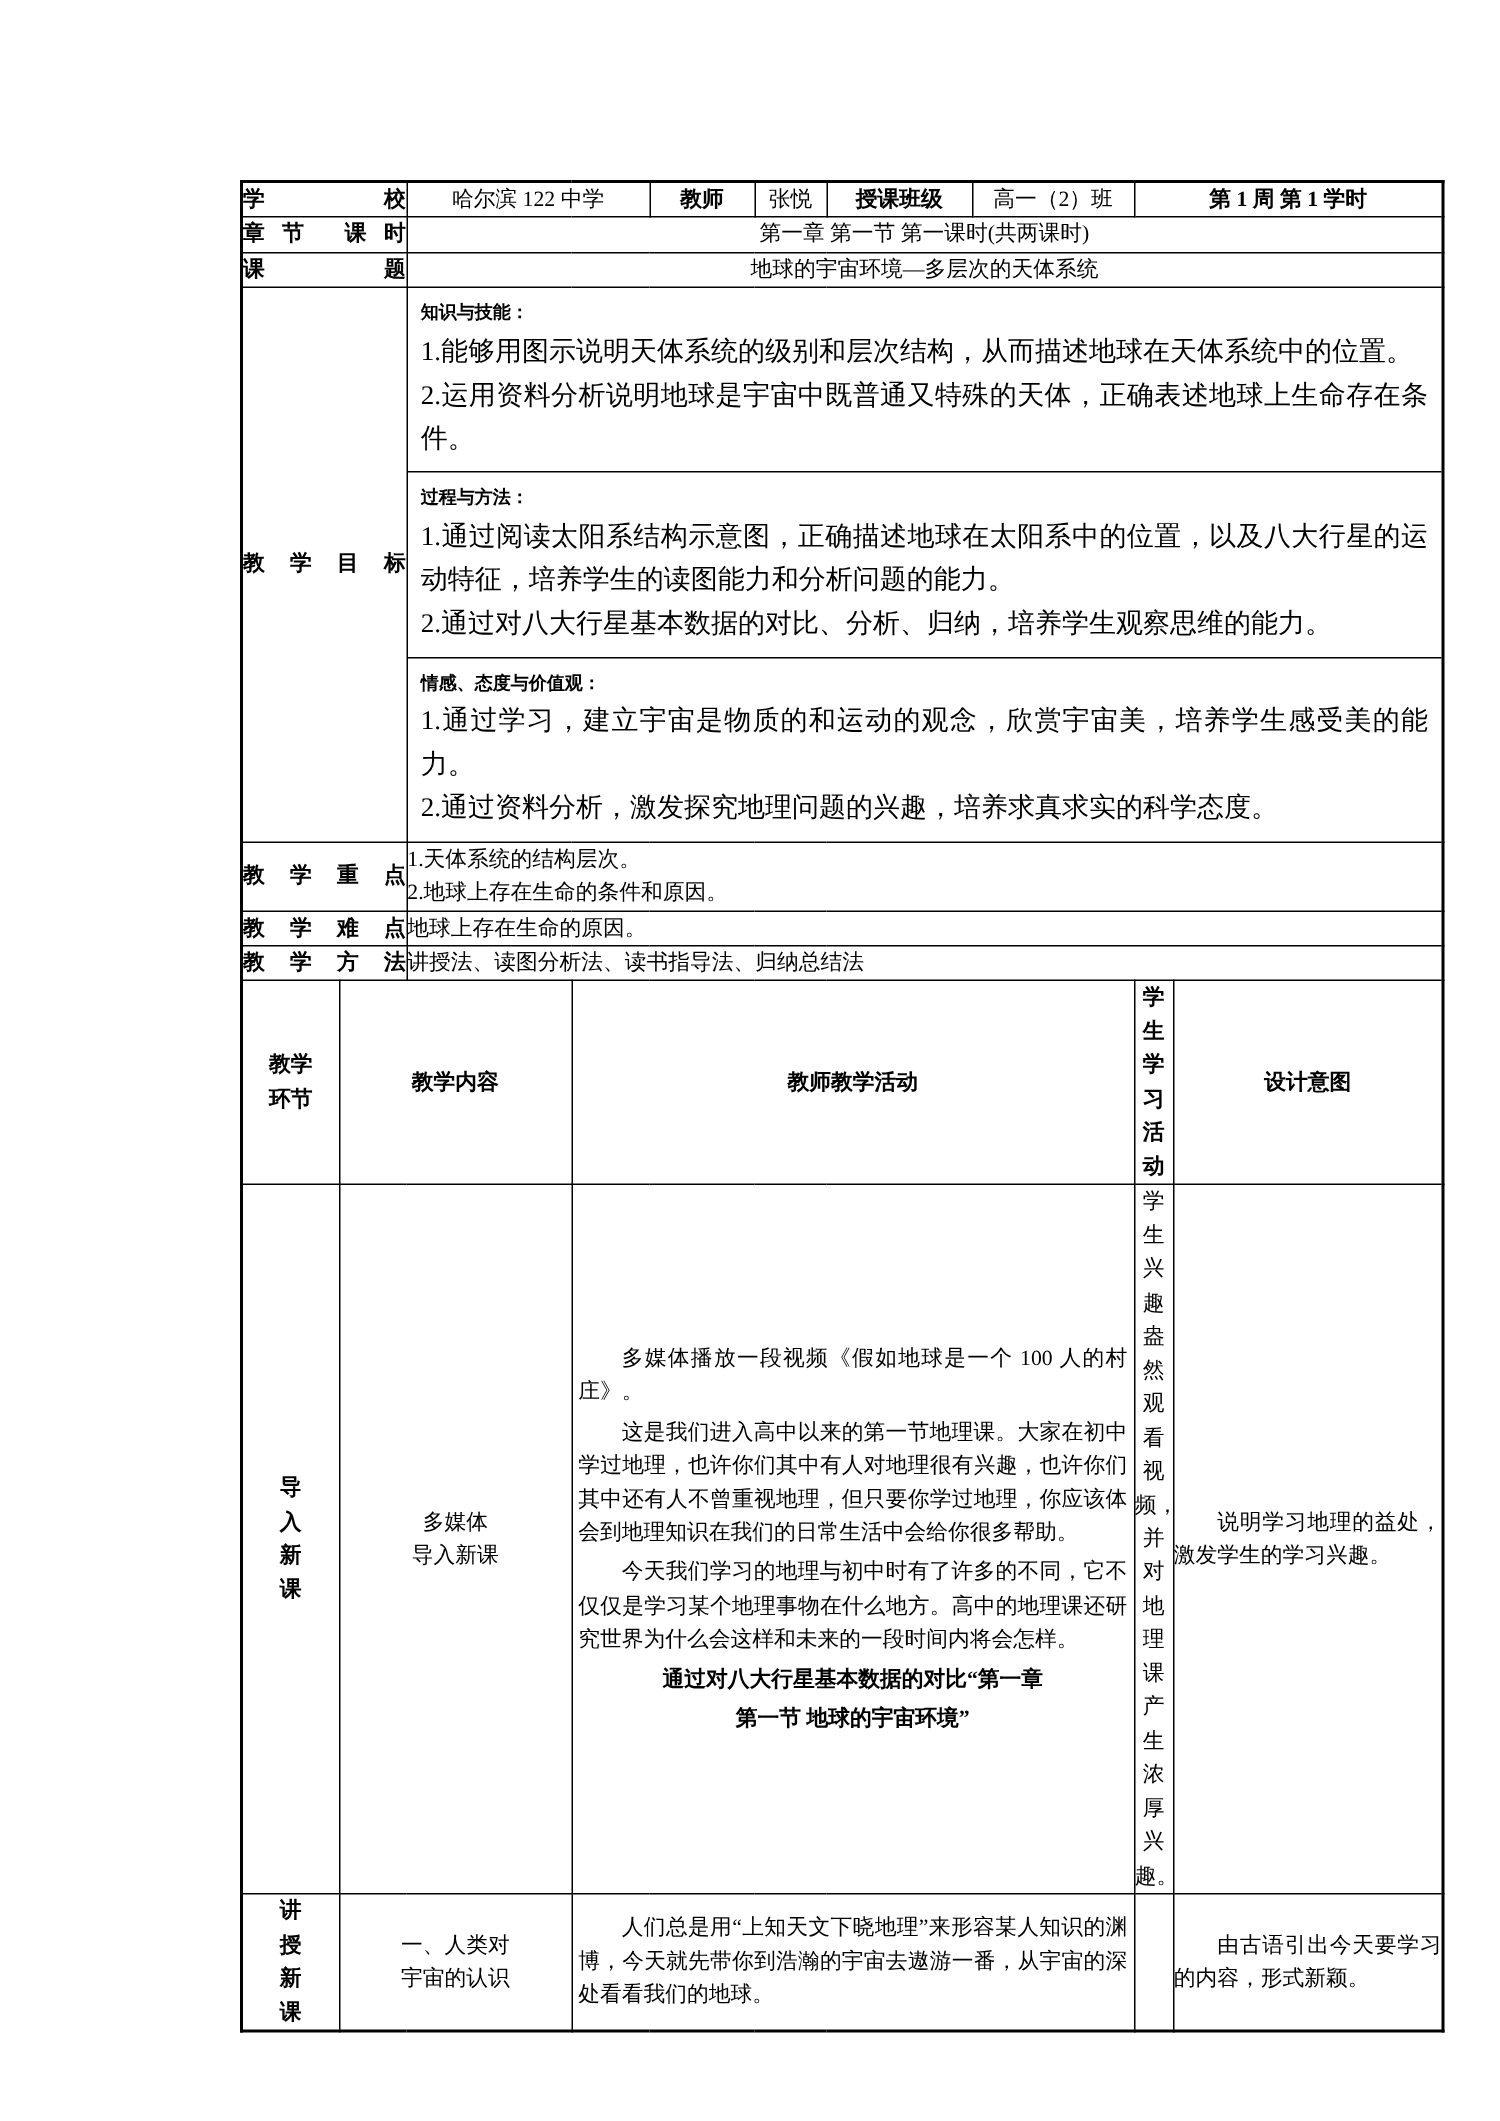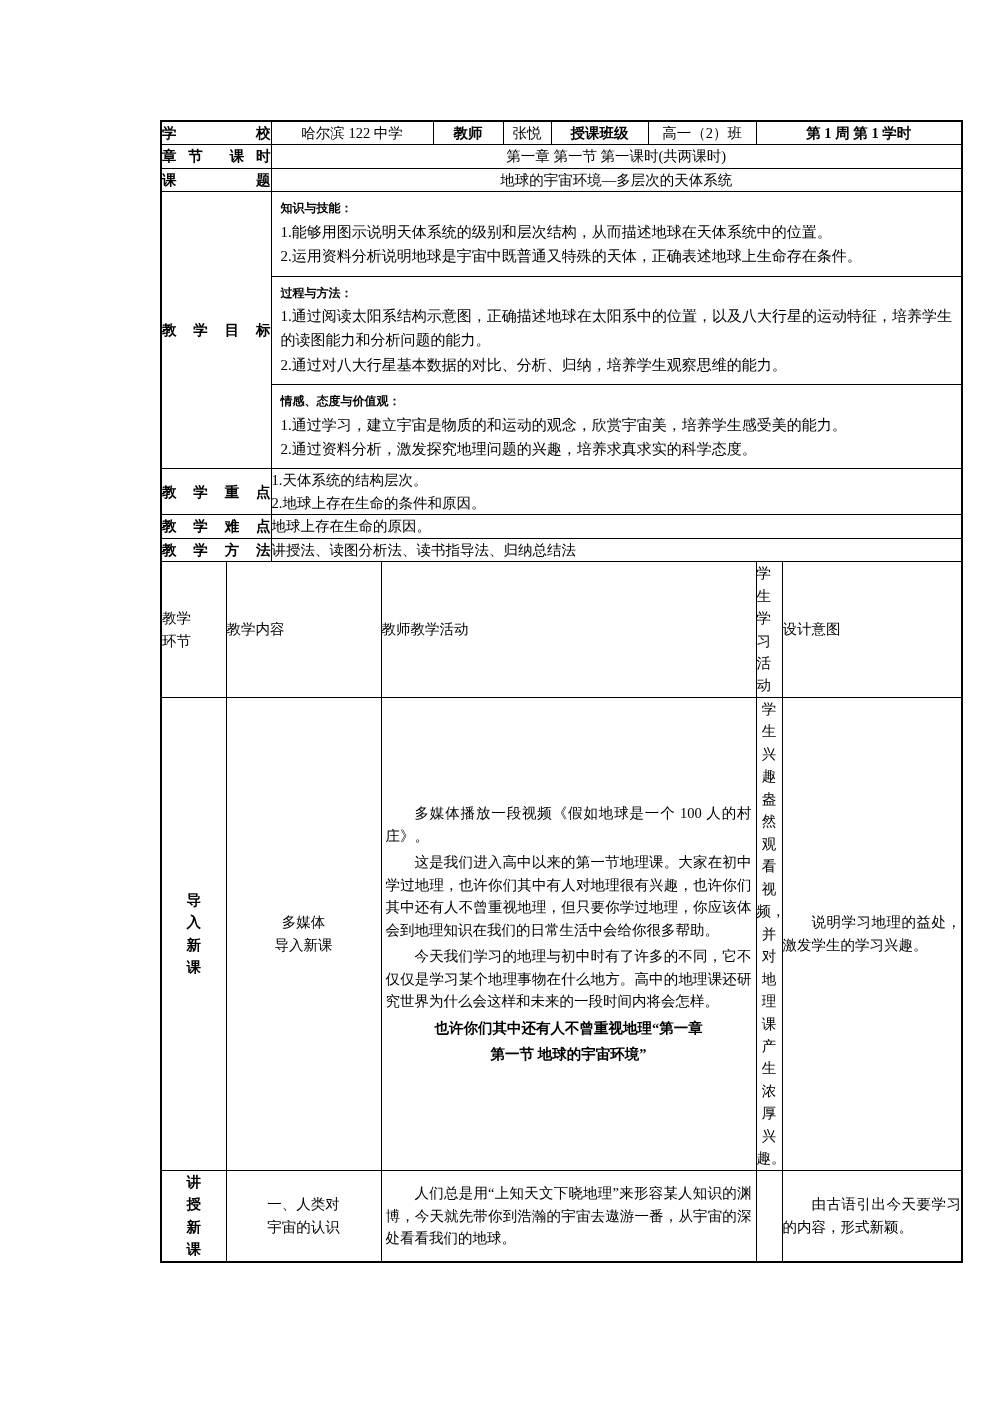--- a/index.html
+++ b/index.html
@@ -77,28 +77,28 @@
   }
   .goal-block:last-child {
     border-bottom: none;
   }
   .goal-head {
     font-weight: bold;
     font-size: 12px;
     margin-bottom: 2px;
   }
   .goal-line {
-    font-size: 15px;
+    font-size: 18px;
     line-height: 1.62;
   }
   .nopad { padding: 0; }
 
   .col-head {
-    text-align: left;
-    font-weight: normal;
+    text-align: center;
+    font-weight: bold;
     font-size: 14.5px;
     padding: 6px 2px;
     line-height: 1.35;
   }
   .vert-label {
     text-align: center;
     font-weight: bold;
     font-size: 15px;
     line-height: 1.85;
     padding: 4px 2px;
@@ -245,21 +245,21 @@
       <span>课</span>
     </td>
     <td colspan="2" class="content-mid">
       <div>多媒体</div>
       <div>导入新课</div>
     </td>
     <td colspan="5" class="teacher-cell">
       <p class="jtext">多媒体播放一段视频《假如地球是一个 100 人的村庄》。</p>
       <p class="jtext">这是我们进入高中以来的第一节地理课。大家在初中学过地理，也许你们其中有人对地理很有兴趣，也许你们其中还有人不曾重视地理，但只要你学过地理，你应该体会到地理知识在我们的日常生活中会给你很多帮助。</p>
       <p class="jtext">今天我们学习的地理与初中时有了许多的不同，它不仅仅是学习某个地理事物在什么地方。高中的地理课还研究世界为什么会这样和未来的一段时间内将会怎样。</p>
-      <p class="ctr">也许你们其中还有人不曾重视地理“第一章</p>
+      <p class="ctr">通过对八大行星基本数据的对比“第一章</p>
       <p class="ctr">第一节 地球的宇宙环境”</p>
     </td>
     <td class="student-cell">学生兴趣盎然观看视频，并对地理课产生浓厚兴趣。</td>
     <td class="intent-cell">
       <p>说明学习地理的益处，激发学生的学习兴趣。</p>
     </td>
   </tr>
 
   <tr>
     <td class="vert-label">

